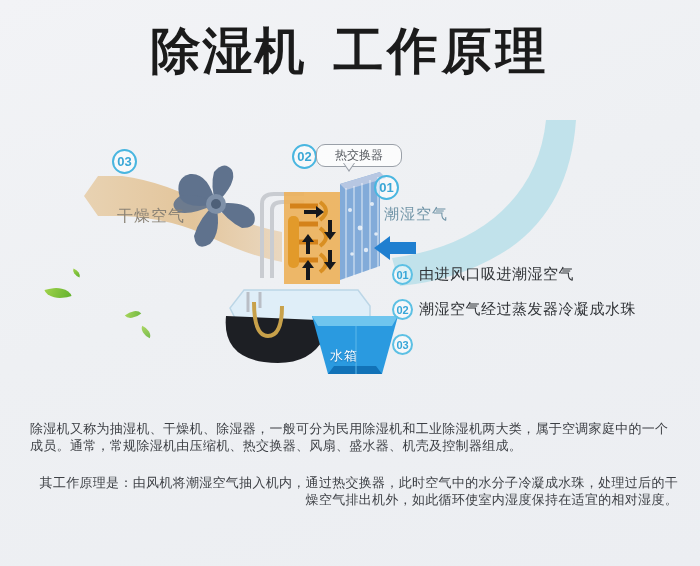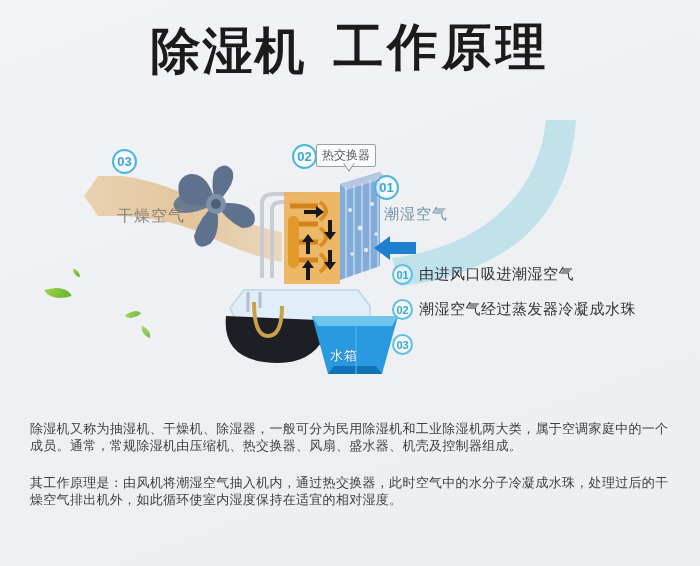--- a/index.html
+++ b/index.html
@@ -34,21 +34,20 @@
     font-size: 50px;
     line-height: 58px;
     font-weight: bold;
     color: #1b1b1b;
     letter-spacing: 2px;
     vertical-align: middle;
   }
   .title-part.second {
     margin-left: 27px;
     letter-spacing: 4px;
-    font-family: Liberation Mono, monospace;
   }
 
   
   .stage {
     position: absolute;
     left: 0; top: 118px;
     width: 700px;
     height: 270px;
   }
 
@@ -104,23 +103,23 @@
     position: absolute;
     left: 384px; top: 87px;
     font-size: 15px;
     color: #6f93a6;
     letter-spacing: 1px;
     white-space: nowrap;
   }
   .callout {
     position: absolute;
     left: 316px; top: 26px;
-    padding: 2px 5px;
+    padding: 2px 18px;
     border: 1px solid #9aa0a8;
-    border-radius: 2px;
+    border-radius: 9px;
     background: rgba(255,255,255,.75);
     font-size: 12px;
     color: #55595f;
     white-space: nowrap;
   }
   .callout-tail {
     position: absolute;
     left: 343px; top: 45px;
     width: 0; height: 0;
     border-left: 6px solid transparent;
@@ -203,21 +202,21 @@
     left: 30px; top: 420px;
     width: 648px;
   }
   .copy p {
     margin: 0 0 20px 0;
     font-size: 13px;
     line-height: 17px;
     color: #3c3f44;
     letter-spacing: .3px;
   }
-  .copy p:last-child { margin-bottom: 0; }
+  .copy p:last-child { margin-bottom: 0; text-align: right; }
 </style>
 </head>
 <body>
 
 <div class="page">
 
   <div class="title-bar">
     <span class="title-part first">除湿机</span><span class="title-part second">工作原理</span>
   </div>
 

